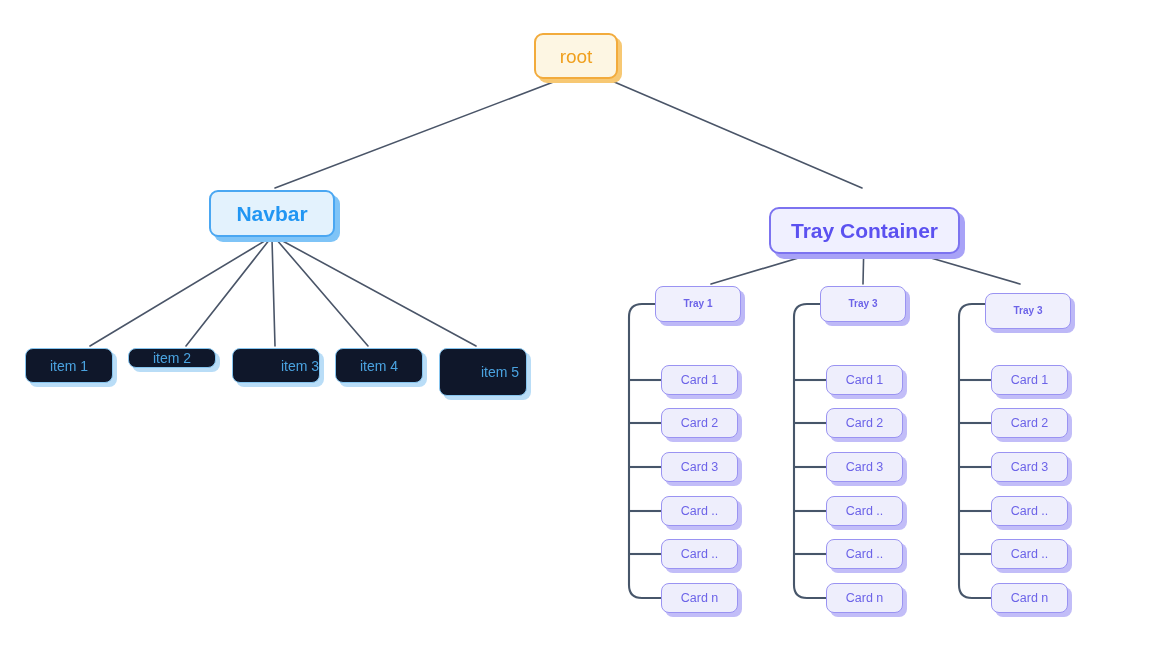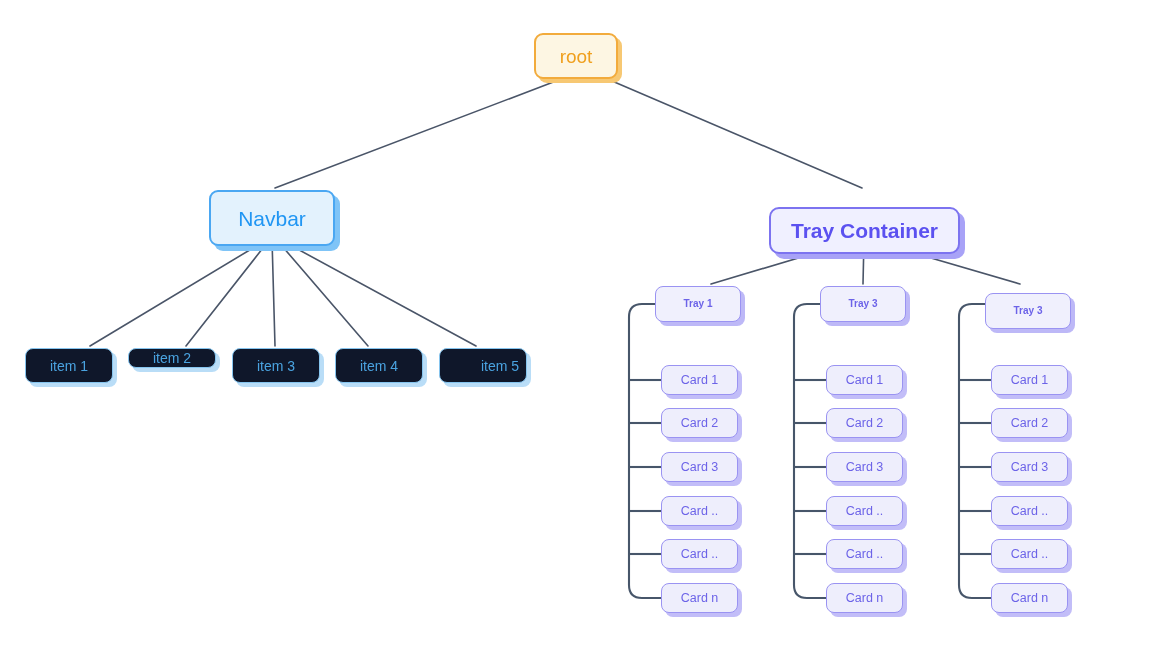--- a/index.html
+++ b/index.html
@@ -158,39 +158,39 @@
       <path d="M 959 423 L 991 423" class="rib"></path>
       <path d="M 959 467 L 991 467" class="rib"></path>
       <path d="M 959 511 L 991 511" class="rib"></path>
       <path d="M 959 554 L 991 554" class="rib"></path>
     </svg>
 
   <div id="node-layer">
       <div class="node-box n-root" style="left: 534px; top: 33px; width: 84px; height: 46px;">
         <span class="node-label">root</span>
       </div>
-      <div class="node-box n-navbar" style="left: 209px; top: 190px; width: 126px; height: 56px;">
+      <div class="node-box n-navbar" style="left: 209px; top: 190px; width: 126px; height: 47px; font-weight: bold;">
         <span class="node-label">Navbar</span>
       </div>
       <div class="node-box n-traycontainer" style="left: 769px; top: 190px; width: 191px; height: 47px; margin-top: 17px;">
         <span class="node-label">Tray Container</span>
       </div>
       <div class="node-box n-item" style="left: 25px; top: 348px; width: 88px; height: 35px;">
         <span class="node-label">item 1</span>
       </div>
       <div class="node-box n-item" style="left: 128px; top: 348px; width: 88px; height: 20px;">
         <span class="node-label">item 2</span>
       </div>
-      <div class="node-box n-item" style="left: 232px; top: 348px; width: 88px; height: 35px;">
+      <div class="node-box n-item" style="left: 232px; top: 348px; width: 88px; height: 35px; justify-content: flex-end;">
         <span class="node-label">item 3</span>
       </div>
       <div class="node-box n-item" style="left: 335px; top: 348px; width: 88px; height: 35px;">
         <span class="node-label">item 4</span>
       </div>
-      <div class="node-box n-item" style="left: 439px; top: 348px; width: 88px; height: 35px; padding-left: 34px;">
+      <div class="node-box n-item" style="left: 439px; top: 348px; width: 88px; height: 48px; padding-left: 34px;">
         <span class="node-label">item 5</span>
       </div>
       <div class="node-box n-tray" style="left: 655px; top: 286px; width: 86px; height: 36px;">
         <span class="node-label">Tray 1</span>
       </div>
       <div class="node-box n-card" style="left: 661px; top: 365px; width: 77px; height: 30px;">
         <span class="node-label">Card 1</span>
       </div>
       <div class="node-box n-card" style="left: 661px; top: 408px; width: 77px; height: 30px;">
         <span class="node-label">Card 2</span>

